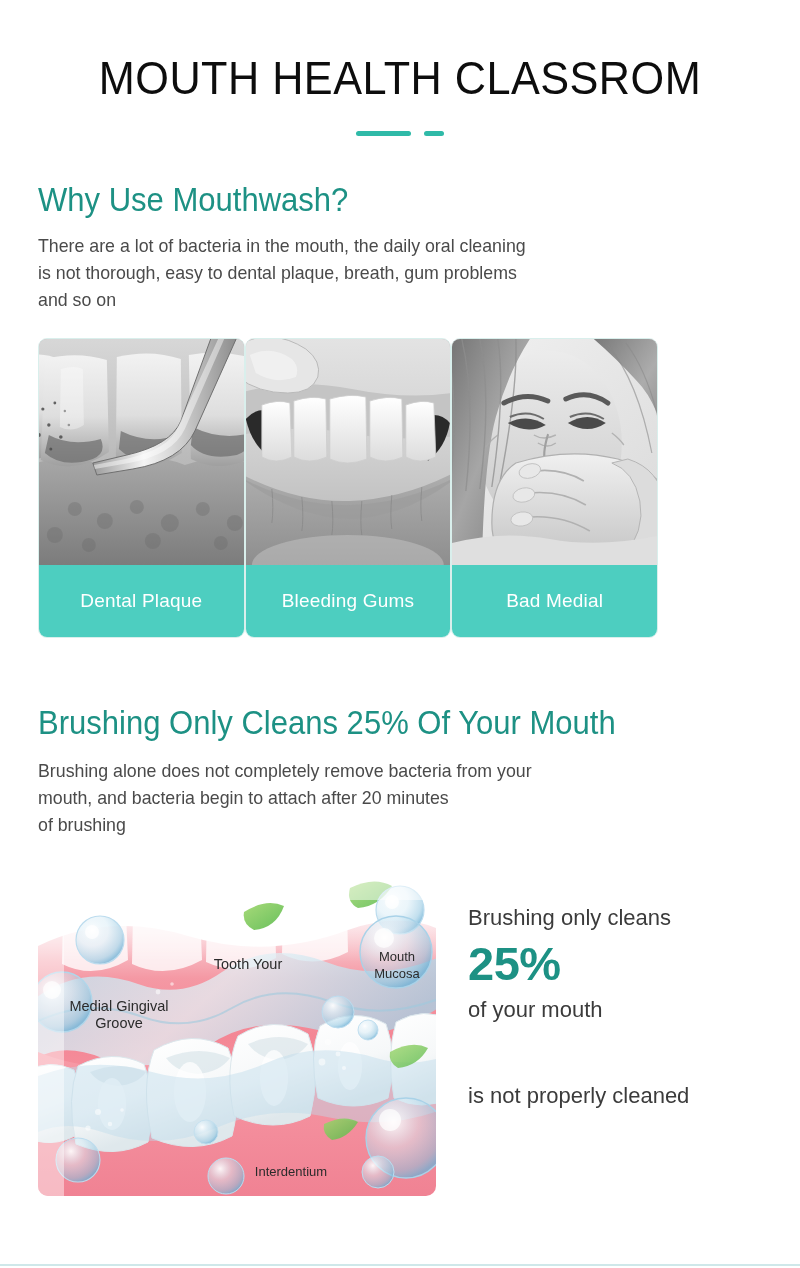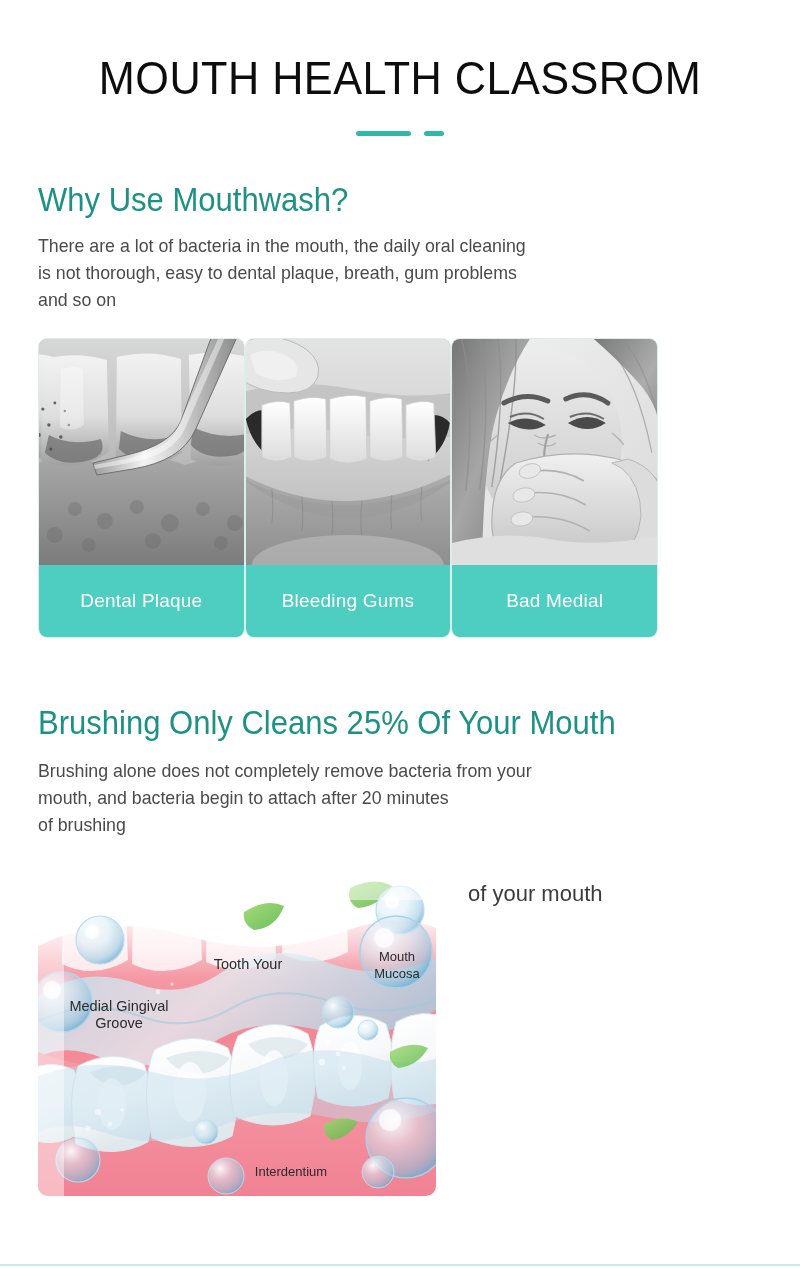--- a/index.html
+++ b/index.html
@@ -596,20 +596,23 @@
     <div class="illo-label" id="label-mouth-mucosa">Mouth
 Mucosa</div>
 
     <div class="illo-label" id="label-medial">Medial Gingival
 Groove</div>
 
     <div class="illo-label" id="label-interdentium">Interdentium</div>
   </div>
 
   <div class="stats">
+    <div class="stat-lead">Brushing only cleans</div>
+    <div class="stat-big">25%</div>
     <div class="stat-sub">of your mouth</div>
 
     <div class="stat-gap"></div>
 
+    <div class="stat-sub">is not properly cleaned</div>
   </div>
 </div>
 
 <div class="footer-rule"></div>
 
 </body></html>

